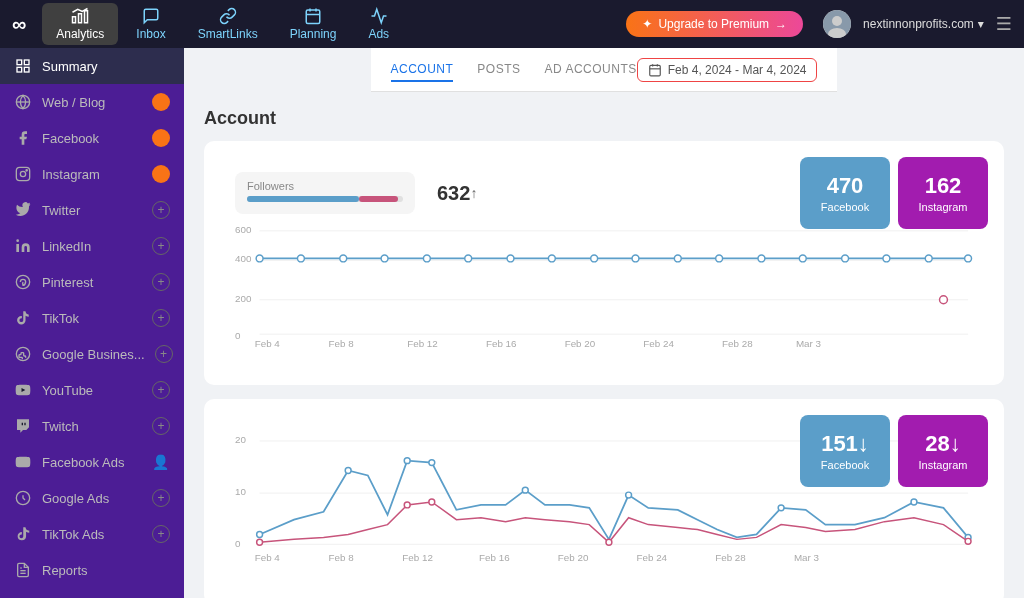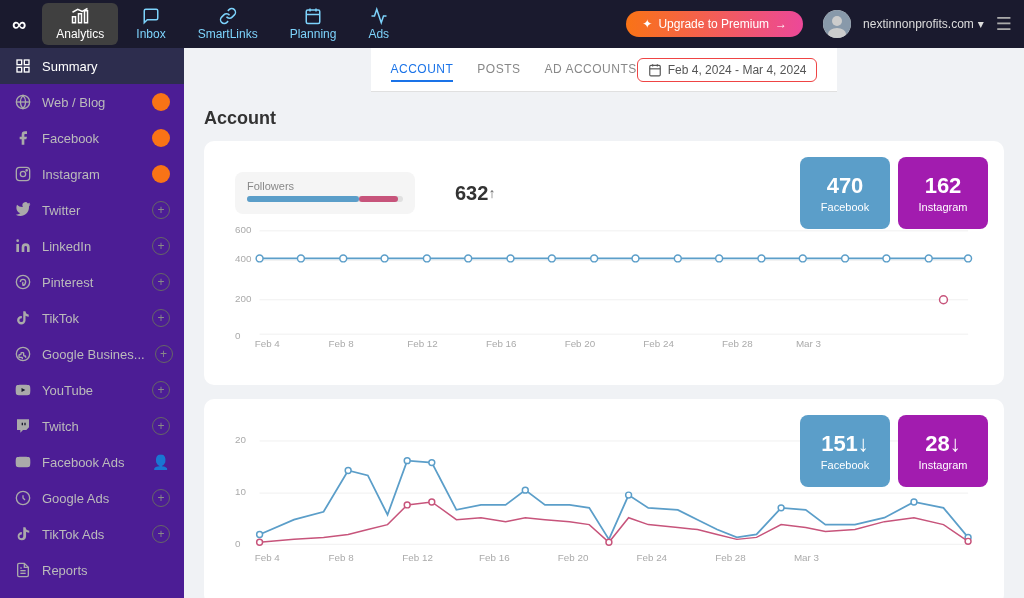--- a/index.html
+++ b/index.html
@@ -52,21 +52,21 @@
     .stat-box { width: 90px; height: 72px; border-radius: 8px; display: flex; flex-direction: column; align-items: center; justify-content: center; color: white; }
     .stat-box.facebook { background: #5b9ec9; }
     .stat-box.instagram { background: #a21caf; }
     .stat-box-value { font-size: 22px; font-weight: 700; }
     .stat-box-label { font-size: 11px; margin-top: 2px; }
     .metric-label-box { background: #f5f5f5; border-radius: 8px; padding: 8px 12px; min-width: 180px; }
     .metric-label { font-size: 11px; color: #888; margin-bottom: 4px; }
     .metric-bar { height: 6px; border-radius: 3px; background: #e0e0e0; margin-bottom: 4px; position: relative; overflow: visible; }
     .metric-bar-fill-blue { height: 6px; border-radius: 3px; background: #5b9ec9; width: 72%; position: absolute; }
     .metric-bar-fill-pink { height: 6px; border-radius: 3px; background: #c7547b; width: 25%; position: absolute; left: 72%; }
-    .metric-value { font-size: 20px; font-weight: 700; color: #333; margin-left: 24px; display: flex; align-items: center; }
+    .metric-value { font-size: 20px; font-weight: 700; color: #333; margin-left: 6px; display: flex; align-items: center; }
     .arrow-up { color: #666; font-size: 14px; }
     .arrow-down { color: #666; font-size: 14px; }
 
     
     .chart-area { width: 100%; }
     svg.chart { width: 100%; overflow: visible; }
 
     
     .axis-label { font-size: 10px; fill: #aaa; }
   </style>

